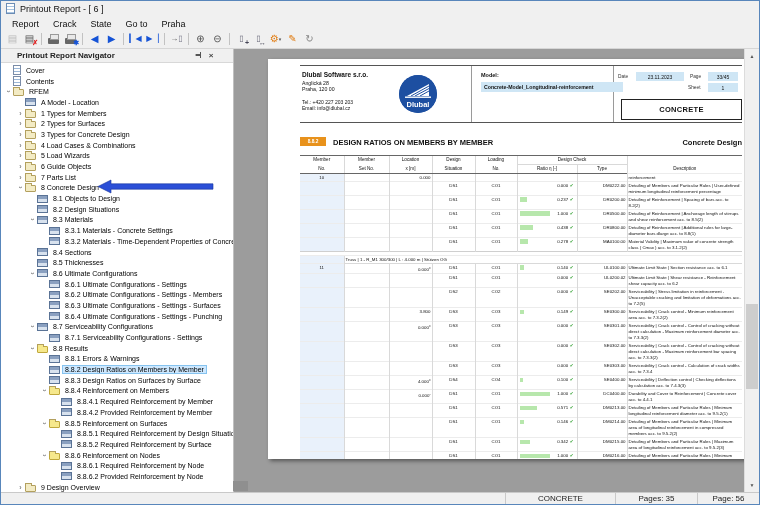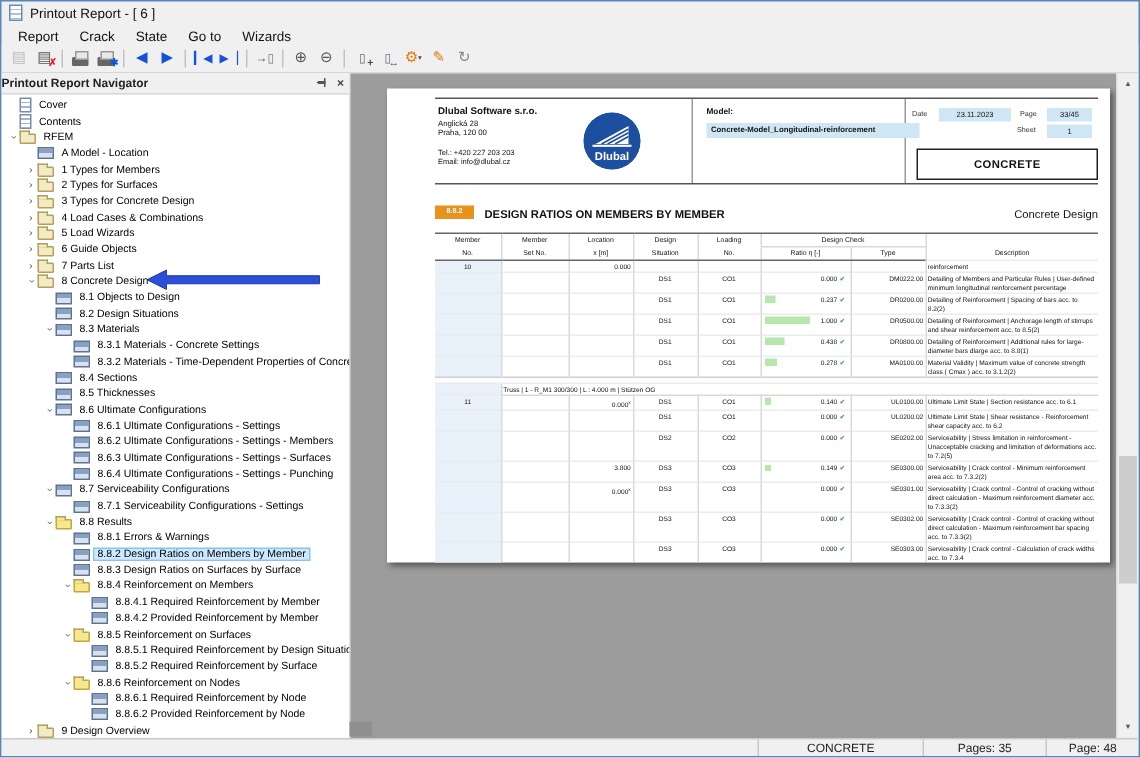--- a/index.html
+++ b/index.html
@@ -18,60 +18,60 @@
 .tsep{width:1px;height:12px;background:#c2c2c2;margin:0 3px}
 .g{font-size:10px;line-height:10px}
 .blue{color:#1553d6}.dark{color:#555}.orange{color:#e07b10}
 .dis{opacity:.35}
 .ovl{position:absolute;right:0;bottom:1px;font-size:7px;line-height:7px;color:#d22;font-weight:bold}
 .printer{position:relative;width:11px;height:6px;background:#666;border-radius:1px;margin-top:4px}
 .printer::before{content:"";position:absolute;left:2px;top:-4px;width:7px;height:4px;background:#e8e8e8;border:1px solid #999}
 
 .main{position:absolute;top:48px;left:0;right:0;bottom:12px;display:flex}
 .nav{width:233px;background:#fff;border-right:1px solid #c0c0c0;display:flex;flex-direction:column;position:relative;overflow:hidden}
-.nav-head{height:14px;background:#f0f0f0;border-bottom:1px solid #d8d8d8;display:flex;align-items:center;font-size:8px;font-weight:bold;color:#222;padding:0 0;flex:none}
+.nav-head{height:14px;background:#f0f0f0;border-bottom:1px solid #d8d8d8;display:flex;align-items:center;font-size:8px;font-weight:bold;color:#222;padding:0 16px;flex:none}
 .nav-head .sp{flex:1}
 .nh-btn{width:12px;text-align:center;font-size:8px;color:#444;cursor:default}
 .tree{flex:1;overflow:hidden;padding-top:2px;position:relative}
 .titem{height:10.7px;display:flex;align-items:center;white-space:nowrap;font-size:7px;color:#000}
 .exp{width:9px;flex:none;font-size:7px;line-height:7px;color:#555;text-align:center;display:inline-block}
 .exp.open{transform:rotate(90deg)}
 .ticon{flex:none;margin-right:3px;display:inline-block}
 .icon-page{width:8px;height:10px;border:1px solid #7a8ca8;background:repeating-linear-gradient(#fff 0 2px,#9cb8d8 2px 3px)}
 .icon-table{width:11px;height:8px;border:1px solid #5a7396;background:linear-gradient(#8aa0c0 0 3px,#d8e2ee 3px 100%)}
 .icon-folder{width:11px;height:7px;background:#f3ebc4;border:1px solid #b3a05e;border-radius:1px;position:relative;margin-top:2px}
 .icon-folder::before{content:"";position:absolute;top:-3px;left:-1px;width:5px;height:2px;background:inherit;border:1px solid #b3a05e;border-bottom:none}
 .icon-folder.yellow{background:#f6e88c;border-color:#c0a83c}
 .tlabel{padding:0 2px}
 .tlabel.sel{background:var(--selection-blue,#cde8ff);outline:1px solid #86c3ef}
 .arrow-svg{position:absolute;left:96px;top:116px;width:118px;height:15px;pointer-events:none}
 .arrow-svg polygon{fill:var(--arrow-blue,#2b4fd7);stroke:#16339b;stroke-width:.6}
 
 .viewer{flex:1;background:#9c9c9c;position:relative;overflow:hidden}
-.page{position:absolute;left:24px;top:10px;width:482px;height:316px;background:#fff;box-shadow:2px 2px 4px rgba(0,0,0,.45);overflow:hidden;color:#111}
+.page{position:absolute;left:34px;top:10px;width:482px;height:400px;background:#fff;box-shadow:2px 2px 4px rgba(0,0,0,.45);overflow:hidden;color:#111}
 
 .hdrblk{position:absolute;left:32px;top:6px;width:442px;height:58px;border-top:1px solid #555;border-bottom:1px solid #555}
 .vsep{position:absolute;top:0;bottom:0;width:1px;background:#9a9a9a}
 .h-name{position:absolute;left:2px;top:5px;font-size:6.5px;font-weight:bold}
 .h-a1{position:absolute;left:2px;top:14px;font-size:5.2px}
 .h-a2{position:absolute;left:2px;top:20px;font-size:5.2px}
 .h-tel{position:absolute;left:2px;top:33px;font-size:5px}
 .h-em{position:absolute;left:2px;top:39px;font-size:5px}
 .logo{position:absolute;left:99px;top:9px;width:38px;height:38px;border-radius:50%;background:var(--logo-blue,#1d4fa1);overflow:hidden}
 .logo svg{display:block}
 .m-label{position:absolute;left:181px;top:6px;font-size:5.5px;font-weight:bold}
 .m-field{position:absolute;left:181px;top:16px;width:142px;height:10px;background:var(--field-blue,#cfe6f5);font-size:5.2px;font-weight:bold;display:flex;align-items:center;padding-left:3px}
 .hlab{position:absolute;font-size:4.8px;color:#333}
 .fld{position:absolute;height:9px;background:var(--field-blue,#cfe6f5);font-size:5px;display:flex;align-items:center;justify-content:center}
 .std-box{position:absolute;left:321px;top:33px;width:121px;height:21px;border:1px solid #222;display:flex;align-items:center;justify-content:center;font-size:7.5px;font-weight:bold;letter-spacing:.3px}
 
 .sec{position:absolute;left:32px;top:78px;right:8px;height:10px}
 .badge{position:absolute;left:0;top:0;width:26px;height:9px;background:var(--accent-orange,#e8921c);color:#fff;font-size:4.8px;font-weight:bold;display:flex;align-items:center;justify-content:center}
 .sec-title{position:absolute;left:33px;top:1px;font-size:7.5px;font-weight:bold}
-.sec-right{position:absolute;right:0;top:1px;font-size:7.5px;font-weight:normal}
+.sec-right{position:absolute;right:0;top:1px;font-size:7.5px;font-weight:bold}
 
 .rpt{position:absolute;left:32px;top:96px;width:442px;border-collapse:collapse;table-layout:fixed;font-size:4.4px;line-height:6px;color:#111}
 .rpt th{font-weight:normal;font-size:4.6px;text-align:center;border-left:1px solid #d9d9d9;padding:1px 0}
 .rpt th:first-child{border-left:none}
 .rpt thead tr:first-child th{border-top:1px solid #666}
 .rpt thead tr:last-child th{border-bottom:1px solid #666}
 .rpt th.sub{border-top:1px solid #d9d9d9}
 .rpt th.dsc{vertical-align:bottom}
 .rpt td{border-left:1px solid #d9d9d9;border-top:1px solid #ececec;vertical-align:top;padding:0.5px 1px}
 .rpt td:first-child{border-left:none}
@@ -108,21 +108,21 @@
   <div class="titlebar">
     <span class="doc-ico"></span>
     <span>Printout Report - [ 6 ]</span>
   </div>
 
   <div class="menubar">
       <span class="menu-item">Report</span>
       <span class="menu-item">Crack</span>
       <span class="menu-item">State</span>
       <span class="menu-item">Go to</span>
-      <span class="menu-item">Wizards</span>
+      <span class="menu-item">Praha</span>
     </div>
 
   <div class="toolbar">
       <div class="tbtn dis">
         <span class="g dark">▤</span>
       </div>
       <div class="tbtn">
         <span class="g dark">▤</span>
         <span class="ovl">✗</span>
       </div>
@@ -815,16 +815,16 @@
       <div class="sb-btn sb-dn">▼</div>
     </div>
 
     <div class="corner"></div>
   </div>
 
   <div class="statusbar">
     <div class="ss ss1"></div>
     <div class="ss ss2">CONCRETE</div>
     <div class="ss ss3">Pages: 35</div>
-    <div class="ss ss4">Page: 48</div>
+    <div class="ss ss4">Page: 56</div>
   </div>
 
 </div>
 
 </body></html>

